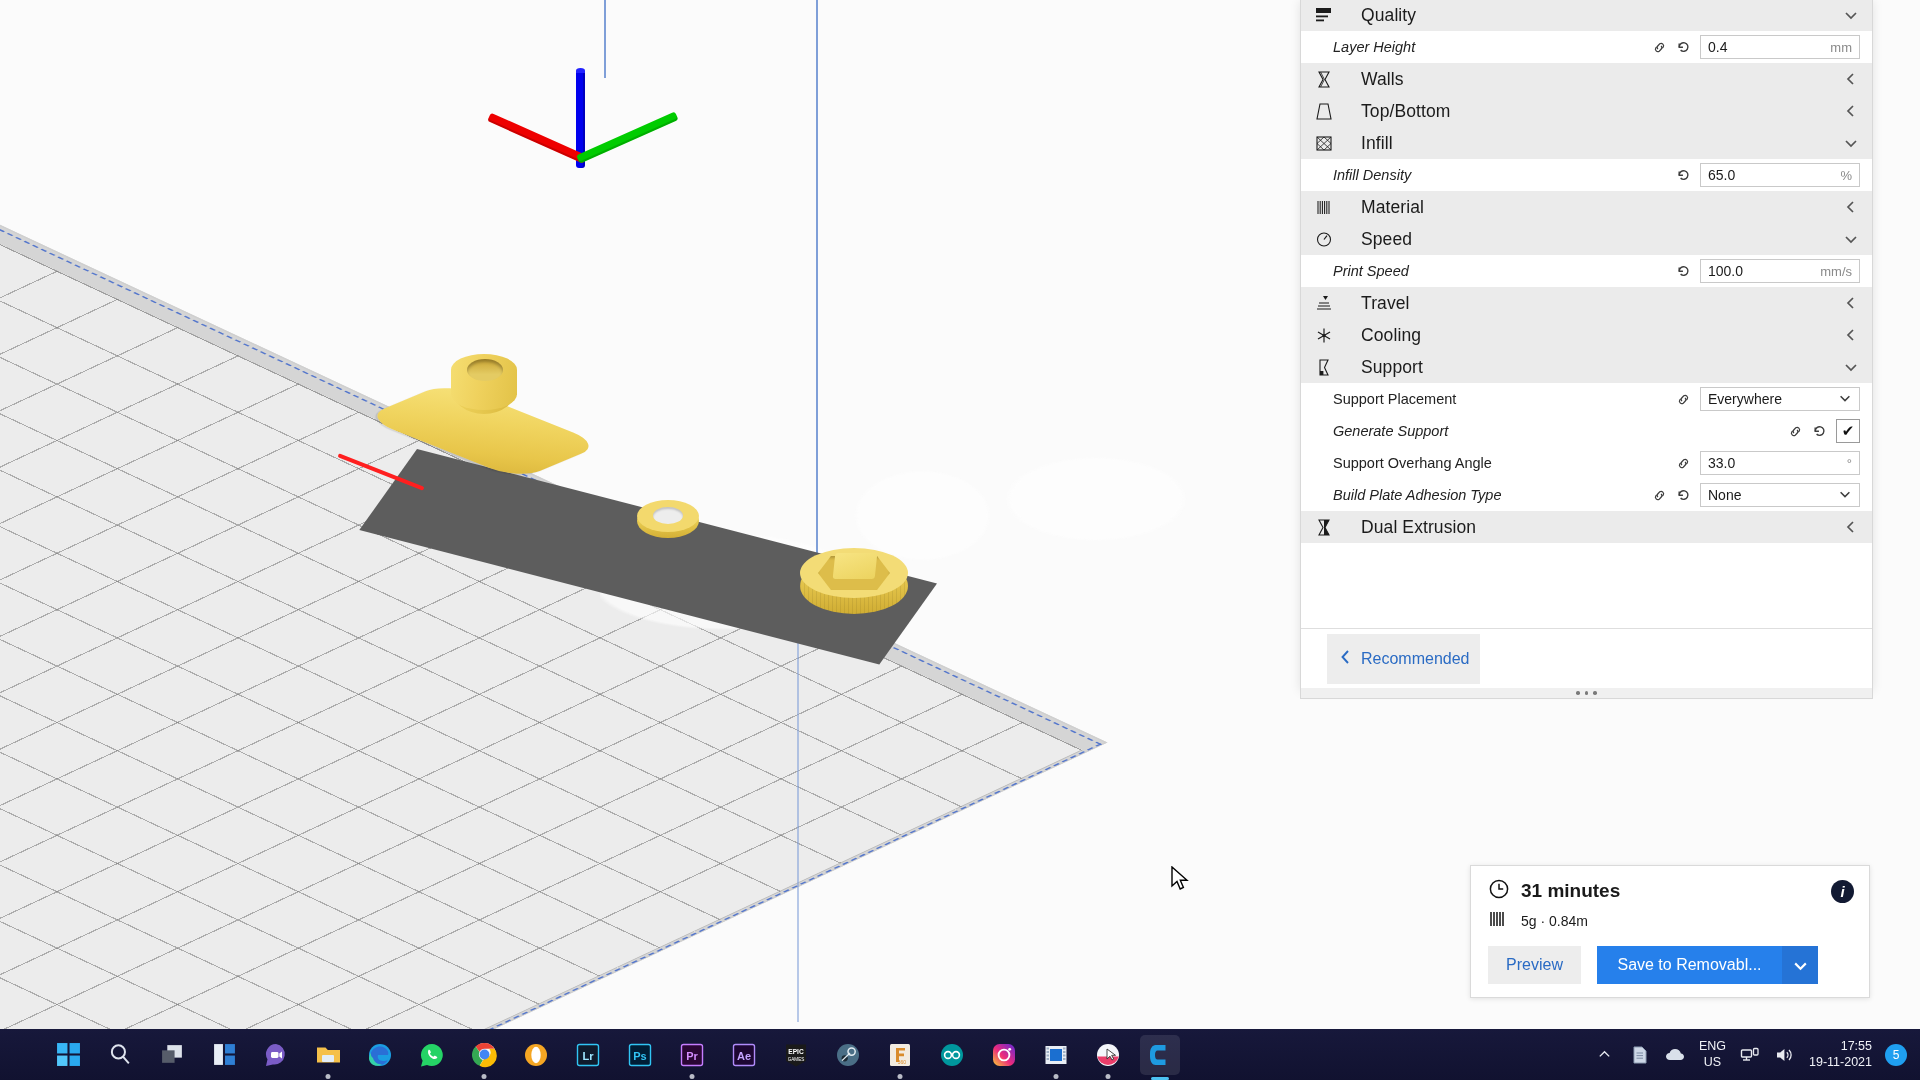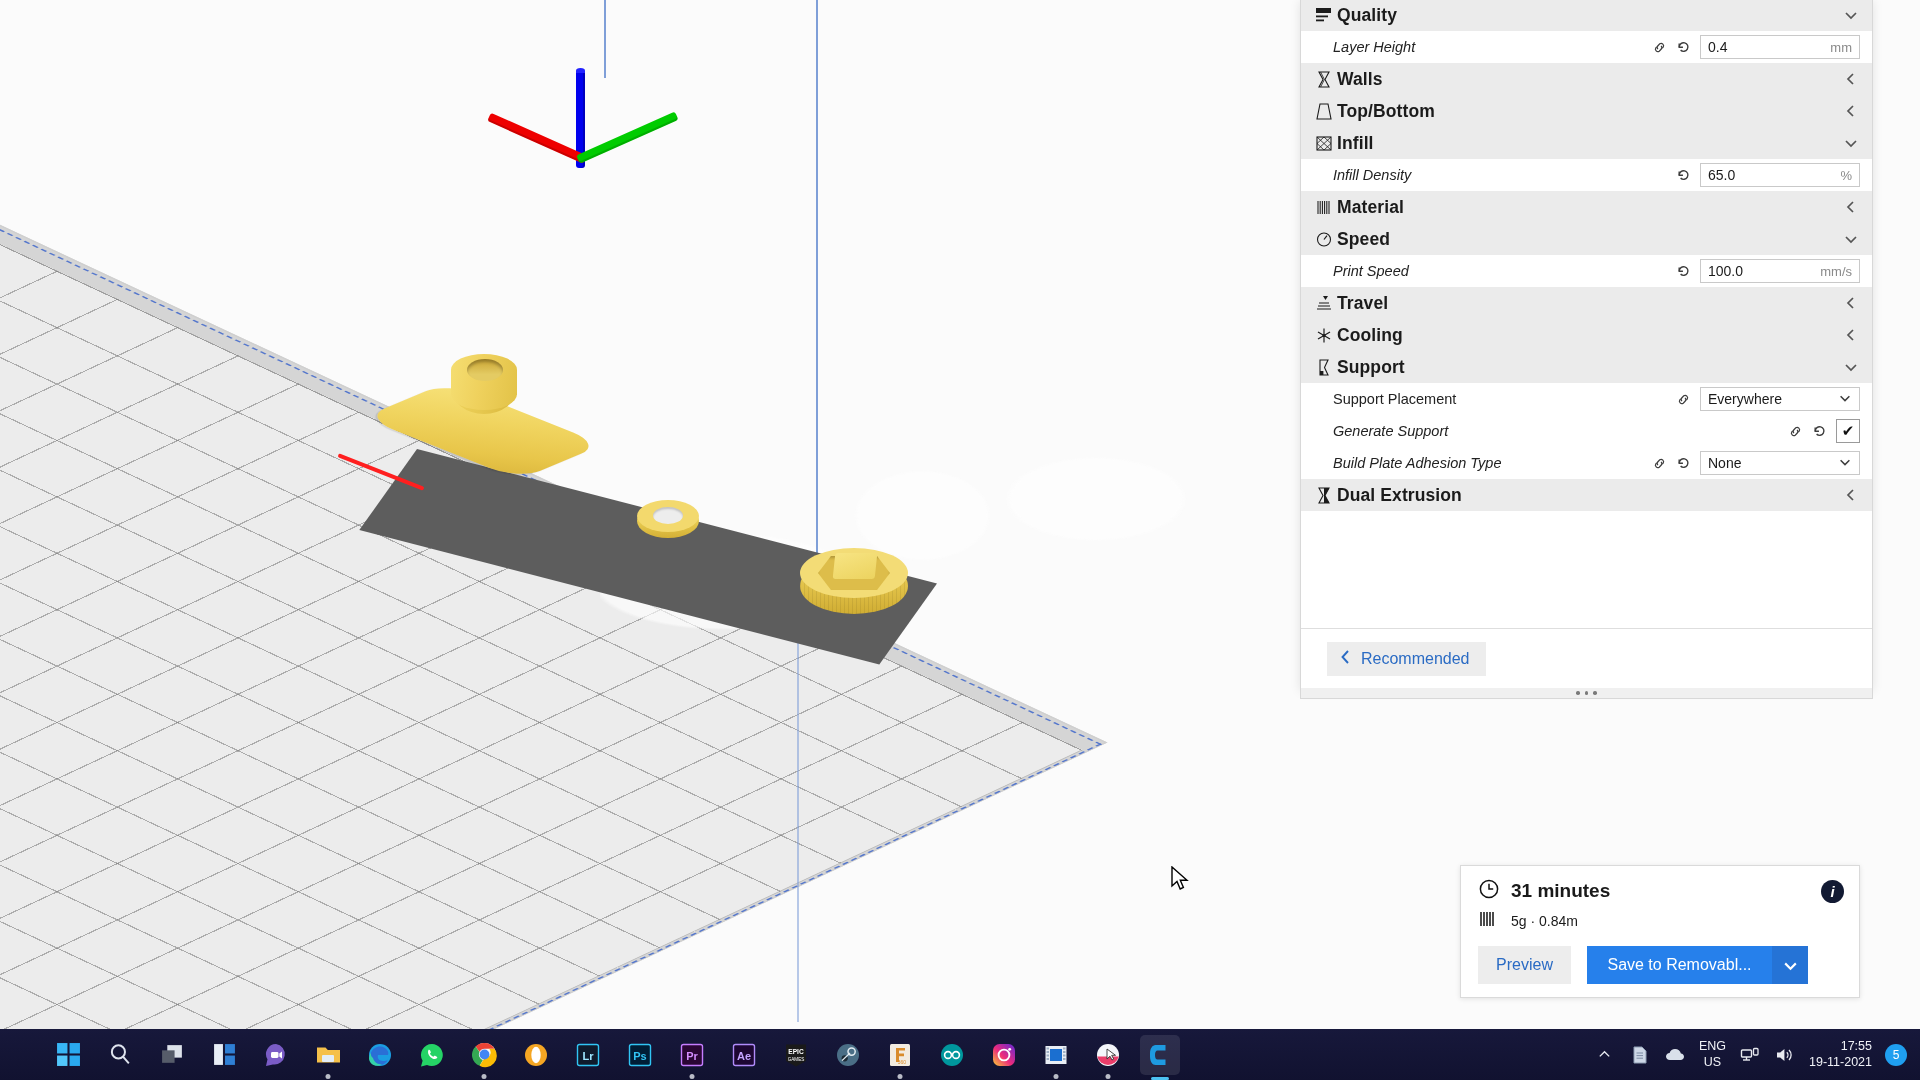--- a/index.html
+++ b/index.html
@@ -193,22 +193,22 @@
   }
   .cat-row{
     display:flex; align-items:center;
     height:32px;
     background:#ebebeb;
     padding:0 12px 0 10px;
     cursor:default;
   }
   .cat-icon{ width:26px; height:22px; flex:0 0 26px; display:flex; align-items:center; justify-content:center; }
   .cat-label{
-    font-size:17.5px; font-weight:bold; color:#1b1b1b;
-    margin-left:0; flex:1 1 auto; letter-spacing:.1px;
+    font-size:17.5px; font-weight:normal; color:#1b1b1b;
+    margin-left:24px; flex:1 1 auto; letter-spacing:.1px;
   }
   .chev{ width:18px; height:18px; flex:0 0 18px; display:flex; align-items:center; justify-content:center; color:#555; }
 
   .set-row{
     display:flex; align-items:center;
     height:32px; padding:0 12px 0 32px;
     background:#ffffff;
   }
   .set-label{
     font-size:14.5px; color:#222; flex:1 1 auto; white-space:nowrap;
@@ -231,36 +231,36 @@
     display:flex; align-items:center; justify-content:center;
     font-size:15px; color:#111; cursor:pointer;
   }
   #panel-footer{
     flex:0 0 auto; height:60px; border-top:1px solid #dedede;
     display:flex; align-items:center; padding-left:26px; background:#fff;
   }
   #recommended-btn{
     display:flex; align-items:center; gap:9px;
     background:#ededed; border:none;
-    height:34px; padding:0 16px 0 12px;
+    height:50px; padding:0 10px 0 12px;
     color:#2a6bc4; font-size:16px;
     font-family:"Liberation Sans", sans-serif;
     cursor:pointer;
   }
   #panel-grip{
     position:absolute; right:47px; top:688px; width:573px; height:11px;
     background:#f0f0f0; border:1px solid #d8d8d8; border-top:none;
     display:flex; align-items:center; justify-content:center; gap:5px;
     cursor:ns-resize;
   }
   .grip-dot{ width:3.5px; height:3.5px; border-radius:50%; background:#7a7a7a; }
 
   
   #print-card{
-    position:absolute; right:60px; top:865px;
+    position:absolute; right:50px; top:865px;
     width:400px; height:133px;
     background:#fff; border:1px solid #dadada;
     box-shadow:0 1px 5px rgba(0,0,0,.10);
     padding:12px 15px 0 17px;
   }
   .pc-row1{ display:flex; align-items:center; }
   .pc-time{ font-size:19px; font-weight:bold; color:#1a1a1a; margin-left:11px; }
   #info-icon{
     margin-left:auto; width:23px; height:23px; border-radius:50%;
     background:#121a33; color:#fff; font-size:15px; font-weight:bold; font-style:italic;
@@ -599,20 +599,35 @@
         </span>
         <span class="mini-icon">
           <svg width="15" height="15" viewBox="0 0 16 16">
               <path d="M3.5 7.5a4.6 4.6 0 1 1 1.4 3.3" fill="none" stroke="#3d3d3d" stroke-width="1.5"></path>
               <path d="M3.4 3.6 L3.4 7.8 L7.4 7.8" fill="none" stroke="#3d3d3d" stroke-width="1.5"></path>
             </svg>
         </span>
       </span>
       <span class="checkbox">✔</span>
     </div>
+    <div class="set-row">
+      <span class="set-label">Support Overhang Angle</span>
+      <span class="icons-cell">
+        <span class="mini-icon">
+          <svg width="15" height="15" viewBox="0 0 16 16">
+              <path d="M6.3 9.7a2.6 2.6 0 0 1 0-3.6l2-2a2.6 2.6 0 0 1 3.6 3.6l-.9.9" fill="none" stroke="#3d3d3d" stroke-width="1.3"></path>
+              <path d="M9.7 6.3a2.6 2.6 0 0 1 0 3.6l-2 2a2.6 2.6 0 0 1-3.6-3.6l.9-.9" fill="none" stroke="#3d3d3d" stroke-width="1.3"></path>
+            </svg>
+        </span>
+      </span>
+      <span class="value-box">
+        <span>33.0</span>
+        <span class="unit">°</span>
+      </span>
+    </div>
 
     <div class="set-row">
       <span class="set-label ital">Build Plate Adhesion Type</span>
       <span class="icons-cell">
         <span class="mini-icon">
           <svg width="15" height="15" viewBox="0 0 16 16">
               <path d="M6.3 9.7a2.6 2.6 0 0 1 0-3.6l2-2a2.6 2.6 0 0 1 3.6 3.6l-.9.9" fill="none" stroke="#3d3d3d" stroke-width="1.3"></path>
               <path d="M9.7 6.3a2.6 2.6 0 0 1 0 3.6l-2 2a2.6 2.6 0 0 1-3.6-3.6l.9-.9" fill="none" stroke="#3d3d3d" stroke-width="1.3"></path>
             </svg>
         </span>

